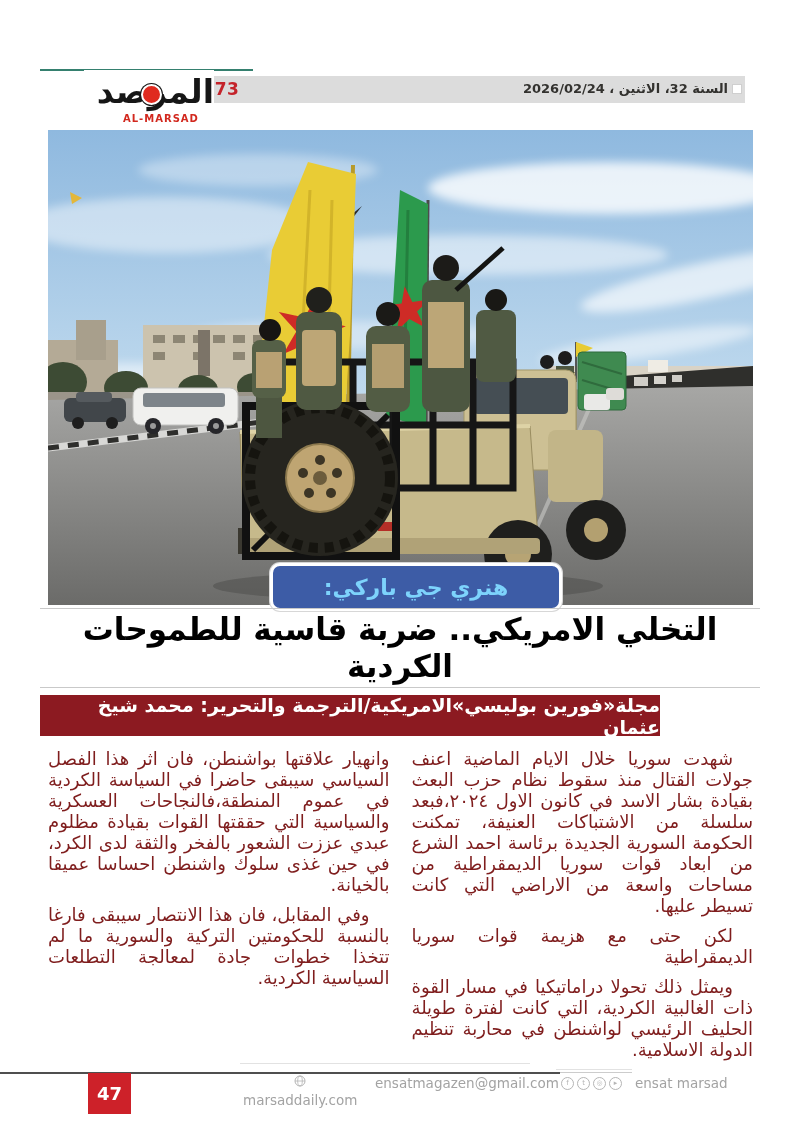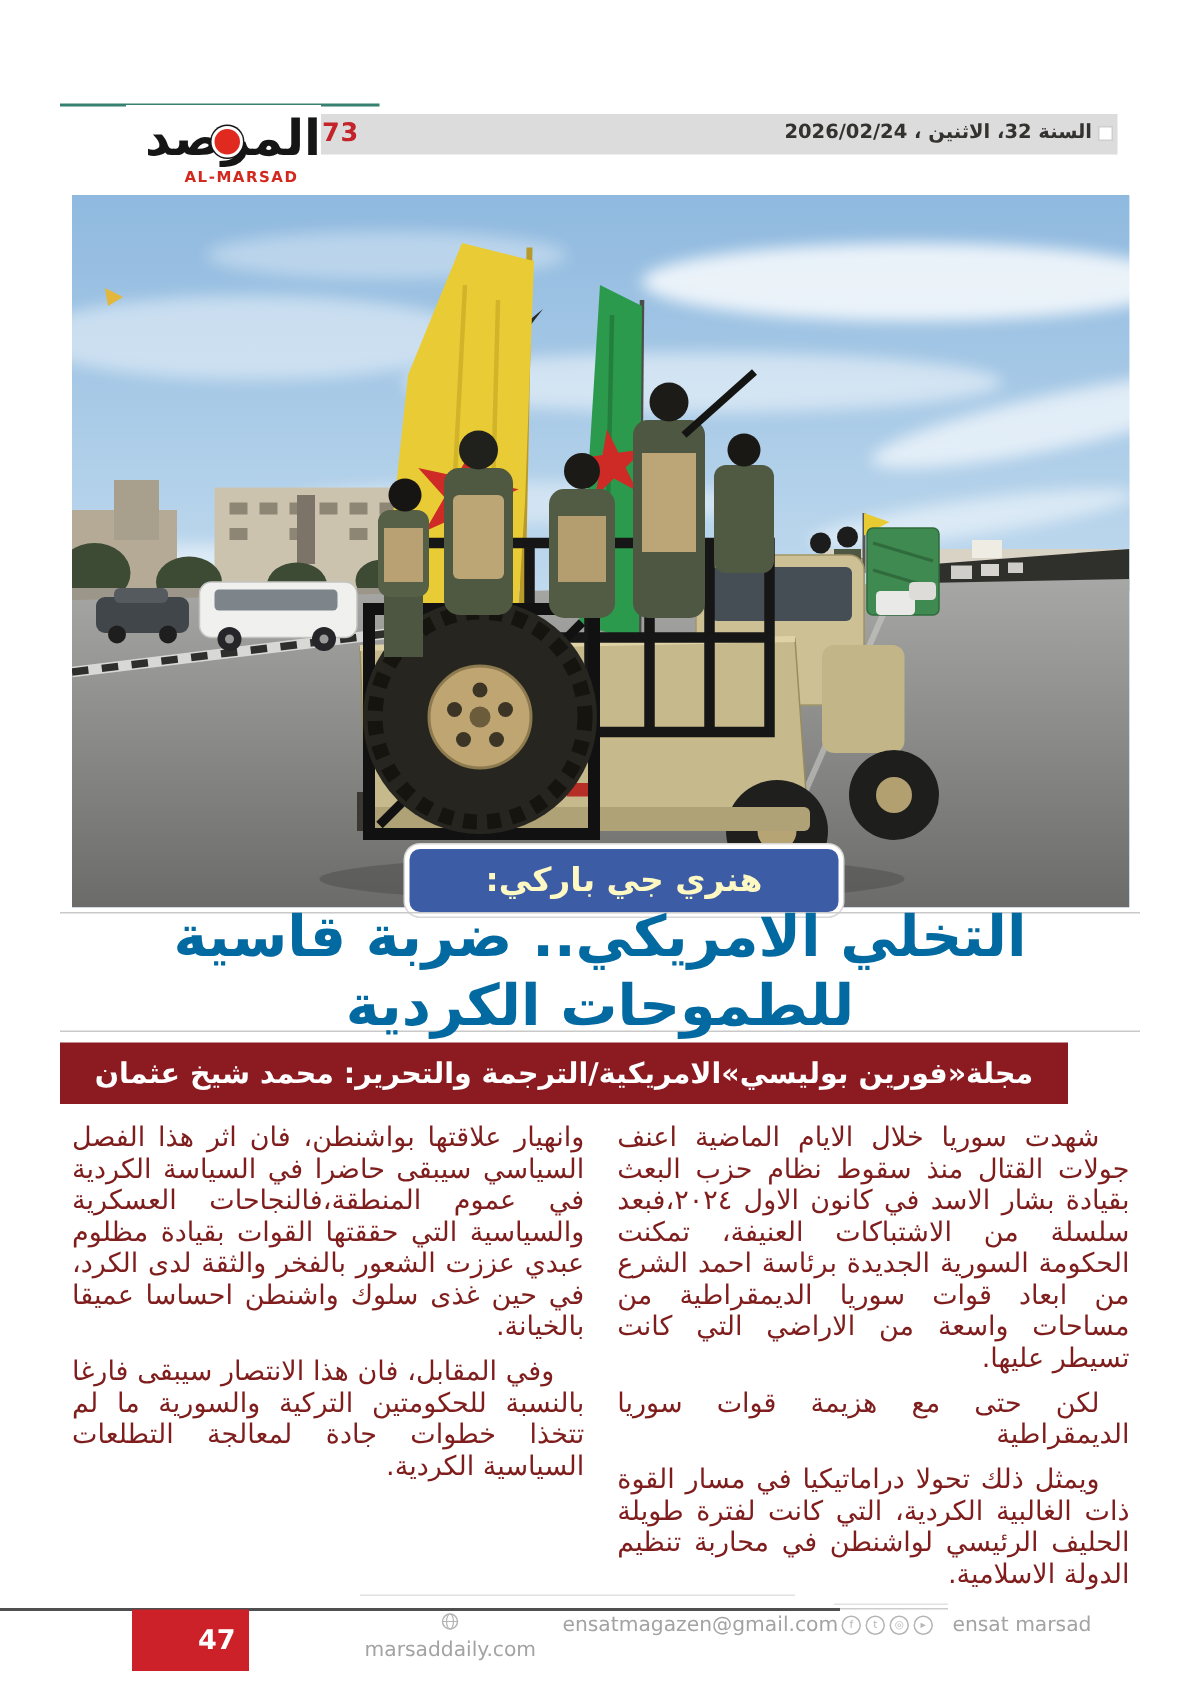--- a/index.html
+++ b/index.html
@@ -17,43 +17,43 @@
   .logo-dot{position:absolute;left:57px;top:14px;width:17px;height:17px;border-radius:50%;
             background:#e02a1f;border:2px solid #fff;box-shadow:0 0 0 1px #161616;}
   .logo-en{position:absolute;left:4px;top:43px;font-size:10px;font-weight:bold;color:#d2281e;letter-spacing:1px;margin-left:35px;}
   
   .photo{position:absolute;left:48px;top:130px;width:705px;height:475px;overflow:hidden;background:#bcd6ec;}
   .photo svg{display:block;}
   
   .kicker{position:absolute;left:270px;top:563px;width:286px;height:42px;background:#3d5ca6;
           border:3px solid #ffffff;border-radius:10px;box-shadow:0 0 0 1px #d7d7d7;
           display:flex;align-items:center;justify-content:center;}
-  .kicker span{color:#fef9c3;font-size:22px;font-weight:bold;direction:rtl;}
+  .kicker span{color:#7dd3fc;font-size:22px;font-weight:bold;direction:rtl;}
   
   .headline{position:absolute;left:40px;top:608px;width:720px;height:78px;
             border-top:1px solid #c9c9c9;border-bottom:1px solid #c9c9c9;
             display:flex;align-items:center;justify-content:center;}
-  .headline h1{margin:0;font-size:38px;font-weight:900;color:#0369a1;direction:rtl;text-align:center;line-height:1.2;}
-  
-  .byline-bar{position:absolute;left:40px;top:695px;width:672px;height:41px;background:#8c1a21;
+  .headline h1{margin:0;font-size:31px;font-weight:900;color:#000000;direction:rtl;text-align:center;line-height:1.2;}
+  
+  .byline-bar{position:absolute;left:40px;top:695px;width:620px;height:41px;background:#8c1a21;
               display:flex;align-items:center;justify-content:center;}
   .byline-bar span{color:#ffffff;font-size:19px;font-weight:bold;direction:rtl;}
   
   .article{position:absolute;left:48px;top:748px;width:705px;height:300px;direction:rtl;
            display:flex;gap:22px;}
   .col{flex:1;}
   .col p{margin:0 0 9px 0;font-size:18px;line-height:21px;color:#7f1d1d;text-align:justify;direction:rtl;}
   .col p.indent{text-indent:20px;}
   
   .f-rule{position:absolute;left:0;top:1072px;width:560px;height:2px;background:#4f4f4f;}
   .f-rule-light{position:absolute;left:560px;top:1072px;width:72px;height:1px;background:#cccccc;}
   .f-rule-top1{position:absolute;left:240px;top:1063px;width:290px;height:1px;background:#e2e2e2;}
   .f-rule-top2{position:absolute;left:556px;top:1069px;width:76px;height:1px;background:#e2e2e2;}
   .pagenum{position:absolute;left:88px;top:1073px;width:43px;height:41px;background:#cd2129;
-           color:#ffffff;font-size:18px;font-weight:bold;display:flex;align-items:center;justify-content:center;padding-left:35px;}
+           color:#ffffff;font-size:18px;font-weight:bold;display:flex;align-items:center;justify-content:center;}
   .f-item{position:absolute;top:1075px;font-size:13.5px;color:#a3a3a3;display:flex;align-items:center;gap:5px;}
   .f-web{left:243px;flex-direction:column;} .f-mail{left:375px;} .f-brand{left:635px;}
   .social{position:absolute;left:561px;top:1077px;display:flex;gap:3px;}
   .soc{width:11px;height:11px;border-radius:50%;border:1px solid #b5b5b5;display:flex;
        align-items:center;justify-content:center;font-size:7px;color:#b5b5b5;line-height:1;}
   .globe{width:12px;height:12px;}
 </style>
 </head>
 <body>
 

